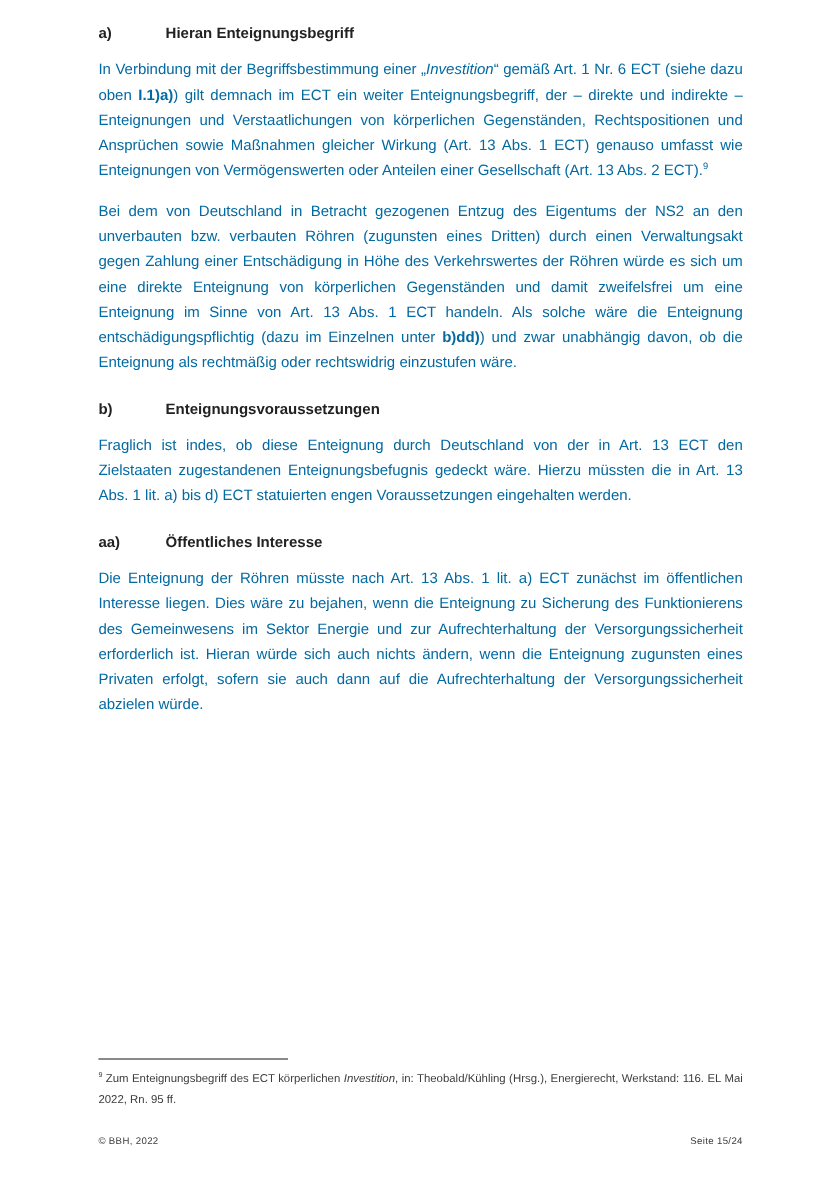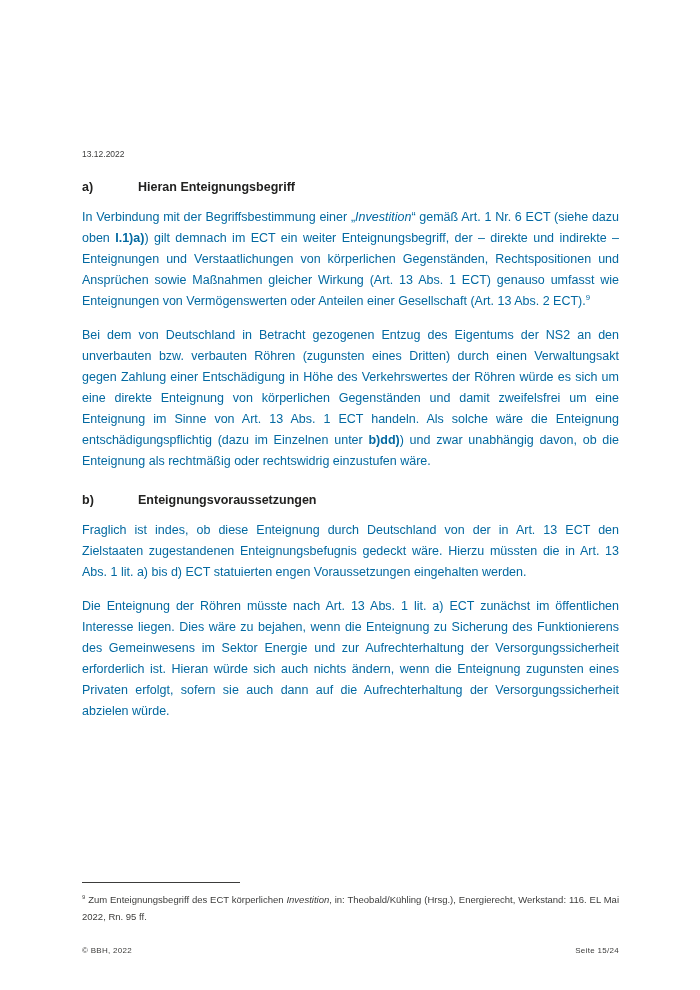--- a/index.html
+++ b/index.html
@@ -102,38 +102,41 @@
   }
 </style>
 </head>
 <body>
 
 <div class="page">
 
 
   <div class="content">
 
-    <div class="date">13.12.2022</div>
 
     <div class="heading">
       <span class="h-label">a)</span>
       <span class="h-title">Hieran Enteignungsbegriff</span>
     </div>
 
     <p class="body"><span>In Verbindung mit der Begriffsbestimmung einer „</span><span class="i">Investition</span><span>“ gemäß Art. 1 Nr. 6 ECT (siehe dazu oben </span><span class="b">I.1)a)</span><span>) gilt demnach im ECT ein weiter Enteignungsbegriff, der – direkte und indirekte – Enteignungen und Verstaatlichungen von körperlichen Gegenständen, Rechtspositionen und Ansprüchen sowie Maßnahmen gleicher Wirkung (Art. 13 Abs. 1 ECT) genauso umfasst wie Enteignungen von Vermögenswerten oder Anteilen einer Gesellschaft (Art. 13 Abs. 2 ECT).</span><sup>9</sup></p>
 
     <p class="body"><span>Bei dem von Deutschland in Betracht gezogenen Entzug des Eigentums der NS2 an den unverbauten bzw. verbauten Röhren (zugunsten eines Dritten) durch einen Verwaltungsakt gegen Zahlung einer Entschädigung in Höhe des Verkehrswertes der Röhren würde es sich um eine direkte Enteignung von körperlichen Gegenständen und damit zweifelsfrei um eine Enteignung im Sinne von Art. 13 Abs. 1 ECT handeln. Als solche wäre die Enteignung entschädigungspflichtig (dazu im Einzelnen unter </span><span class="b">b)dd)</span><span>) und zwar unabhängig davon, ob die Enteignung als rechtmäßig oder rechtswidrig einzustufen wäre.</span></p>
 
     <div class="heading">
       <span class="h-label">b)</span>
       <span class="h-title">Enteignungsvoraussetzungen</span>
     </div>
 
     <p class="body"><span>Fraglich ist indes, ob diese Enteignung durch Deutschland von der in Art. 13 ECT den Zielstaaten zugestandenen Enteignungsbefugnis gedeckt wäre. Hierzu müssten die in Art. 13 Abs. 1 lit. a) bis d) ECT statuierten engen Voraussetzungen eingehalten werden.</span></p>
 
+    <div class="heading">
+      <span class="h-label">aa)</span>
+      <span class="h-title">Öffentliches Interesse</span>
+    </div>
 
     <p class="body"><span>Die Enteignung der Röhren müsste nach Art. 13 Abs. 1 lit. a) ECT zunächst im öffentlichen Interesse liegen. Dies wäre zu bejahen, wenn die Enteignung zu Sicherung des Funktionierens des Gemeinwesens im Sektor Energie und zur Aufrechterhaltung der Versorgungssicherheit erforderlich ist. Hieran würde sich auch nichts ändern, wenn die Enteignung zugunsten eines Privaten erfolgt, sofern sie auch dann auf die Aufrechterhaltung der Versorgungssicherheit abzielen würde.</span></p>
 
   </div>
 
   <div class="footnote-block">
     <div class="footnote-rule"></div>
     <p class="footnote"><sup>9</sup><span> Zum Enteignungsbegriff des ECT körperlichen </span><span class="i">Investition</span><span>, in: Theobald/Kühling (Hrsg.), Energierecht, Werkstand: 116. EL Mai 2022, Rn. 95 ff.</span></p>
   </div>
 

